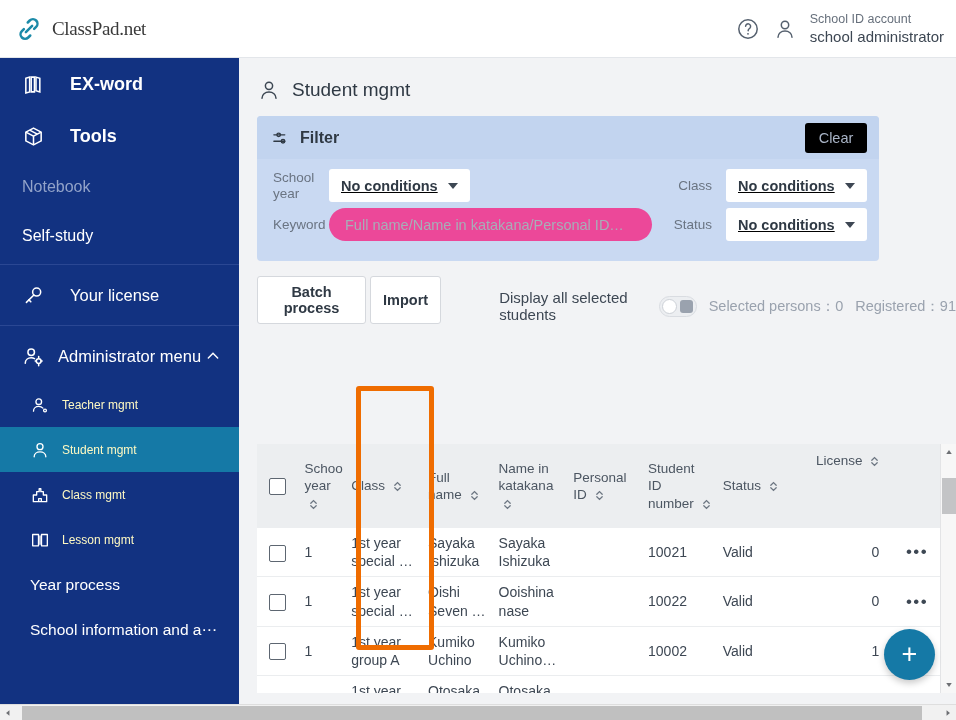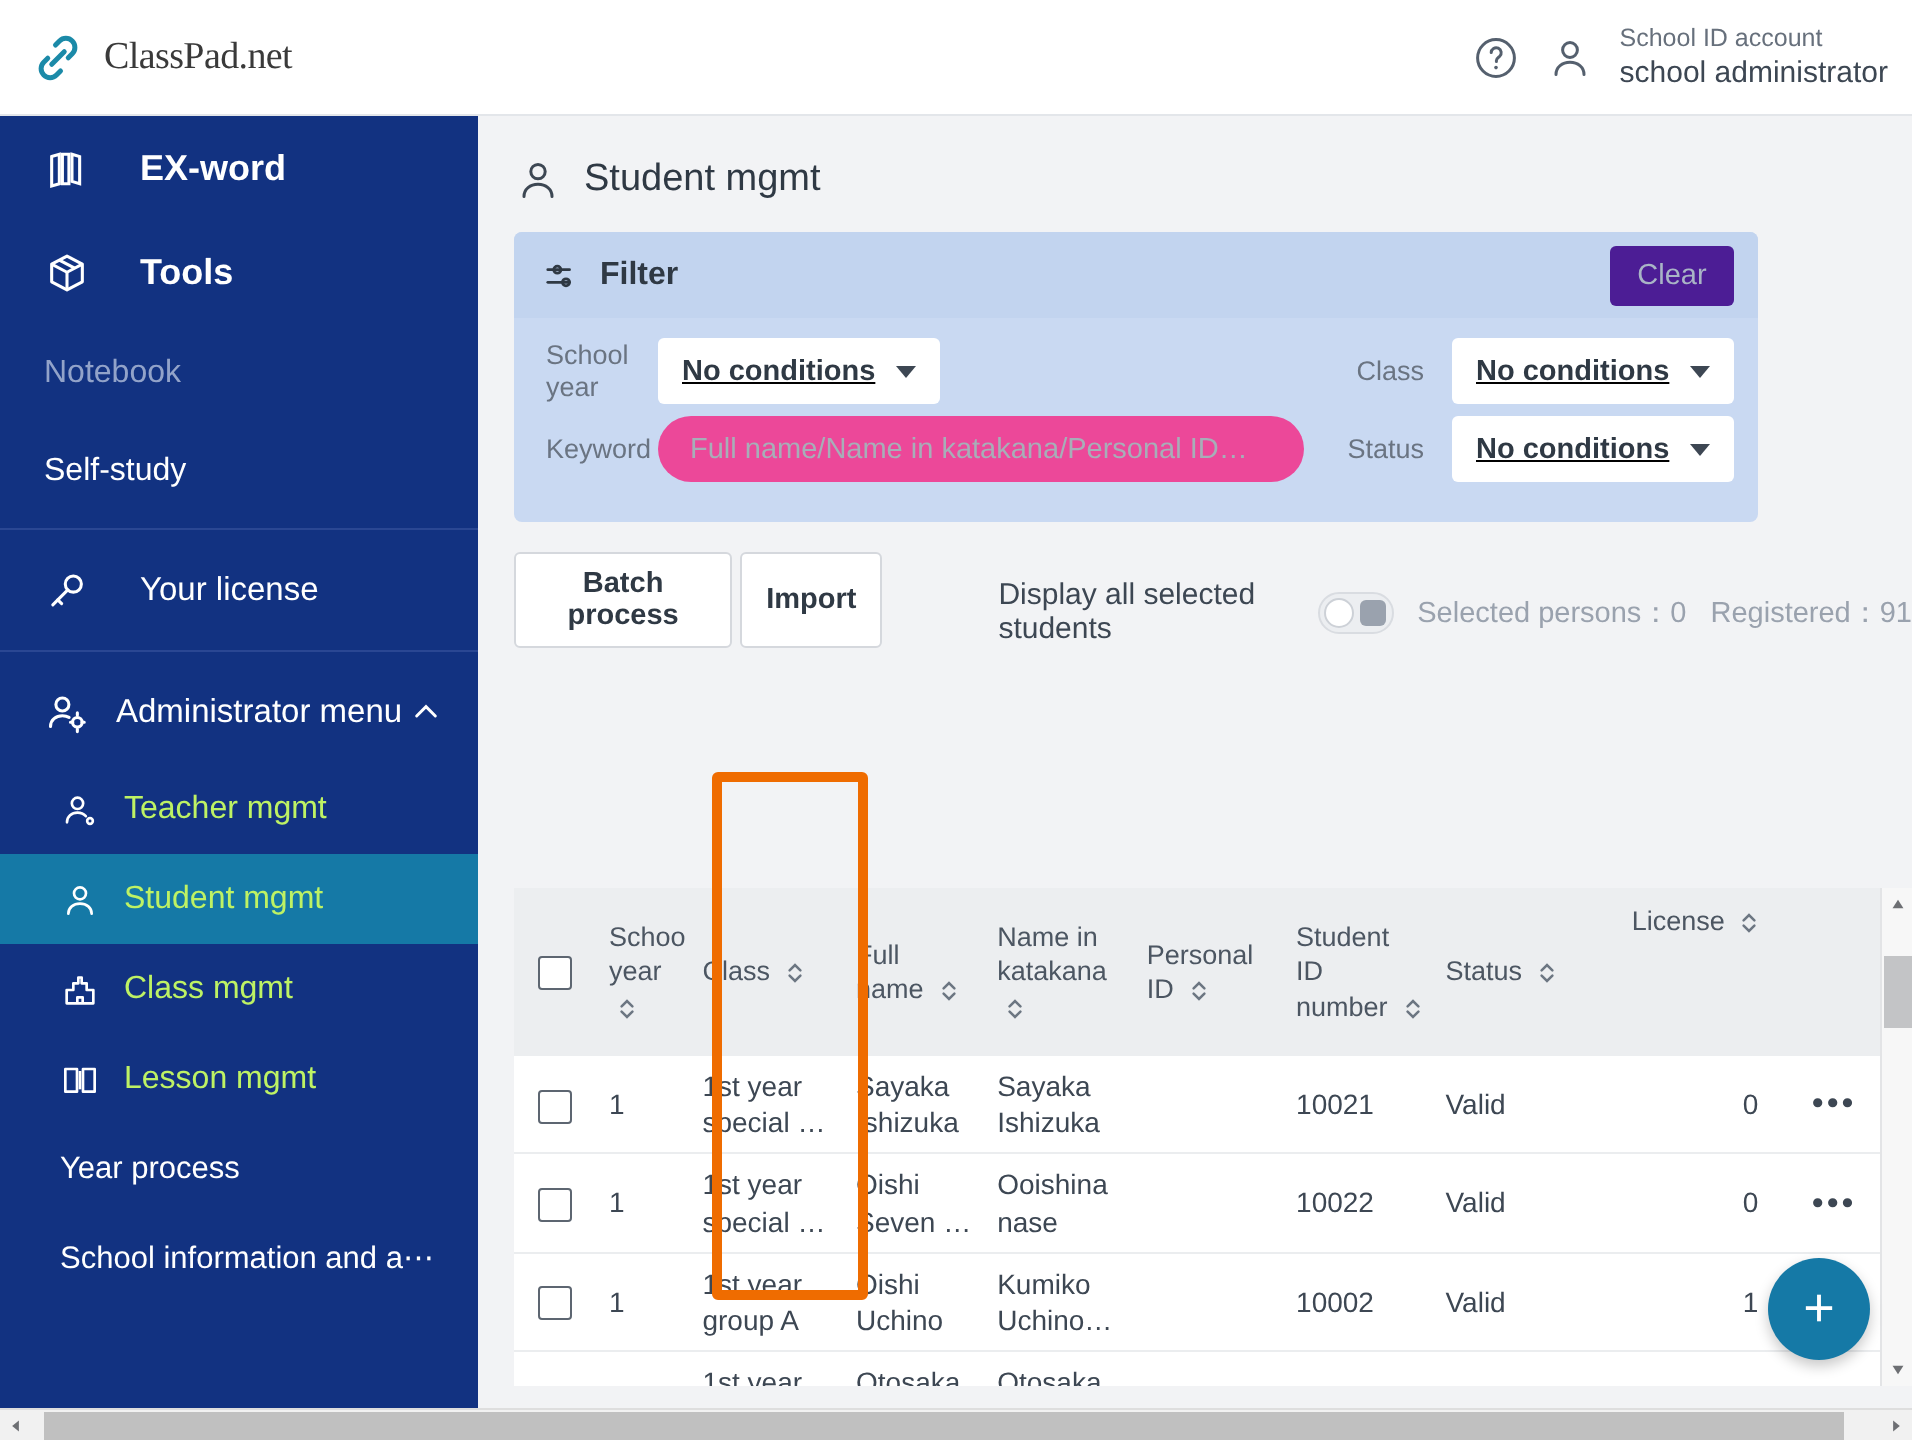--- a/index.html
+++ b/index.html
@@ -64,21 +64,21 @@
     display: flex; align-items: center;
     height: 52px; padding-left: 22px; padding-right: 18px;
     color: #ffffff; cursor: pointer;
   }
   .nav-group-head .nvicon { width: 23px; height: 23px; margin-right: 13px; flex:0 0 23px; }
   .nav-group-head .nvlabel { font-size: 16.5px; }
   .nav-group-head .chev { margin-left: auto; width: 16px; height: 16px; }
   .sub-item {
     display: flex; align-items: center;
     height: 45px; padding-left: 30px;
-    color: #bef264; font-size: 16px; cursor: pointer;
+    color: #fef9c3; font-size: 12px; cursor: pointer;
   }
   .sub-item.active { background: #1579a6; }
   .sub-item .nvicon { width: 20px; height: 20px; margin-right: 12px; flex: 0 0 20px; }
   .sub-plain {
     display: flex; align-items: center;
     height: 45px; padding-left: 30px;
     color: #ffffff; font-size: 15.5px; cursor: pointer;
     white-space: nowrap; overflow: hidden;
   }
 
@@ -104,21 +104,21 @@
   }
   .filter-head {
     display: flex; align-items: center;
     height: 43px; padding: 0 12px 0 14px;
     background: #c2d4ef;
   }
   .filter-head .fticon { width: 20px; height: 20px; color: #2f3944; margin-right: 9px; }
   .filter-title { font-size: 16px; font-weight: bold; color: #2f3944; }
   .clear-btn {
     margin-left: auto;
-    background: #4c1d95; color: #a9b4c6;
+    background: #000000; color: #a9b4c6;
     border: none; border-radius: 3px;
     width: 62px; height: 30px; font-size: 14.5px;
     font-family: inherit; cursor: pointer;
   }
   .filter-body { padding: 10px 0 14px 0; }
   .filter-row { display: flex; align-items: center; margin-bottom: 6px; }
   .flabel {
     font-size: 13.5px; color: #6a7482;
     width: 72px; text-align: left; padding-left: 16px;
     line-height: 1.15;
@@ -614,21 +614,21 @@
             <td class="c-sid">10022</td>
             <td class="c-stat">Valid</td>
             <td class="c-lic">0</td>
             <td class="c-act"><span class="dots">•••</span></td>
           </tr>
 
           <tr>
             <td class="c-chk"><span class="chkbox"></span></td>
             <td class="c-year">1</td>
             <td class="c-class">1st year group A</td>
-            <td class="c-full">Oishi Uchino</td>
+            <td class="c-full">Kumiko Uchino</td>
             <td class="c-kana">Kumiko Uchino…</td>
             <td class="c-pid">
               <span class="blur-blk blur-sm"></span>
               <span class="blur-blk blur-lg"></span>
             </td>
             <td class="c-sid">10002</td>
             <td class="c-stat">Valid</td>
             <td class="c-lic">1</td>
             <td class="c-act"><span class="dots">•••</span></td>
           </tr>

